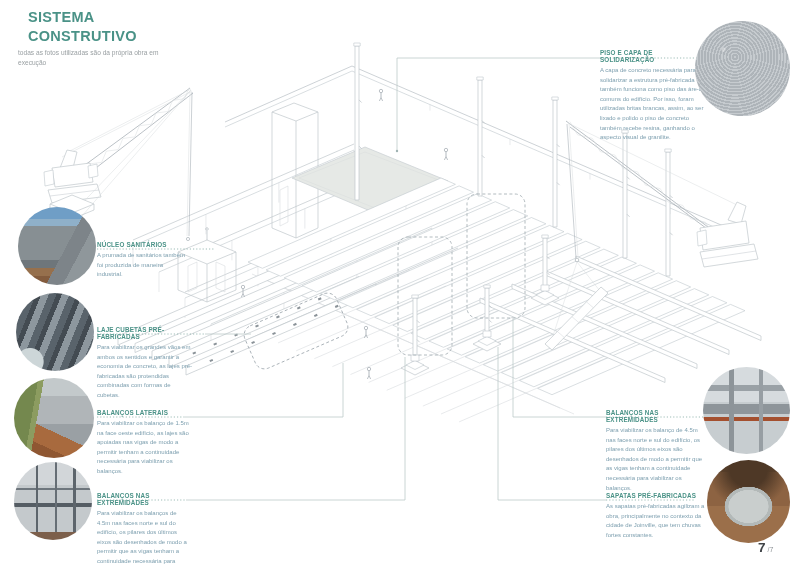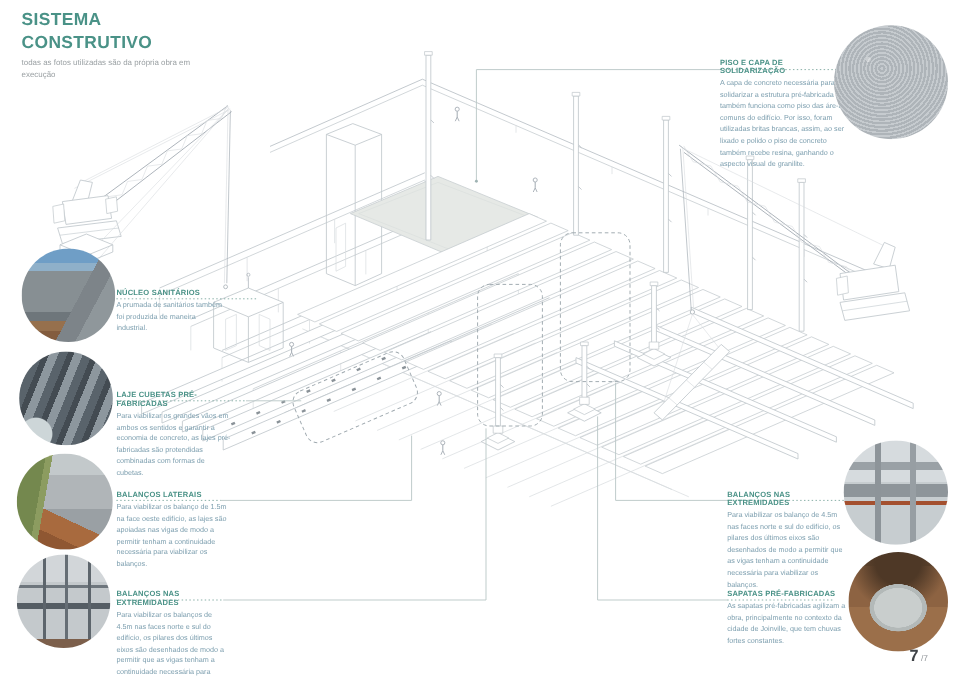--- a/index.html
+++ b/index.html
@@ -1,20 +1,20 @@
 <!DOCTYPE html>
 <html><head>
 <meta charset="utf-8">
 <style>
   html,body{margin:0;padding:0;background:#e8e8e8;}
   .page{position:relative;width:800px;height:565px;background:#ffffff;overflow:hidden;
         font-family:"Liberation Sans", sans-serif;}
   svg.draw{position:absolute;left:0;top:0;width:800px;height:565px;}
 
-  .title-block{position:absolute;left:18px;top:8px;}
+  .title-block{position:absolute;left:28px;top:8px;}
   .title-block h1{margin:0;font-size:14.5px;font-weight:bold;color:#4a9287;
                   line-height:1.28;letter-spacing:.3px;white-space:pre-line;}
   .subtitle{position:absolute;left:18px;top:48px;width:170px;font-size:6.6px;
             color:#9aa0a3;line-height:1.45;}
 
   .ann{position:absolute;}
   .ann h4{margin:0 0 3px 0;font-size:6.3px;font-weight:bold;color:#4a9287;
           letter-spacing:.15px;}
   .ann p{margin:0;font-size:6px;line-height:1.6;color:#7fa0b0;}
   .ann-nucleo{left:97px;top:241px;width:92px;}

